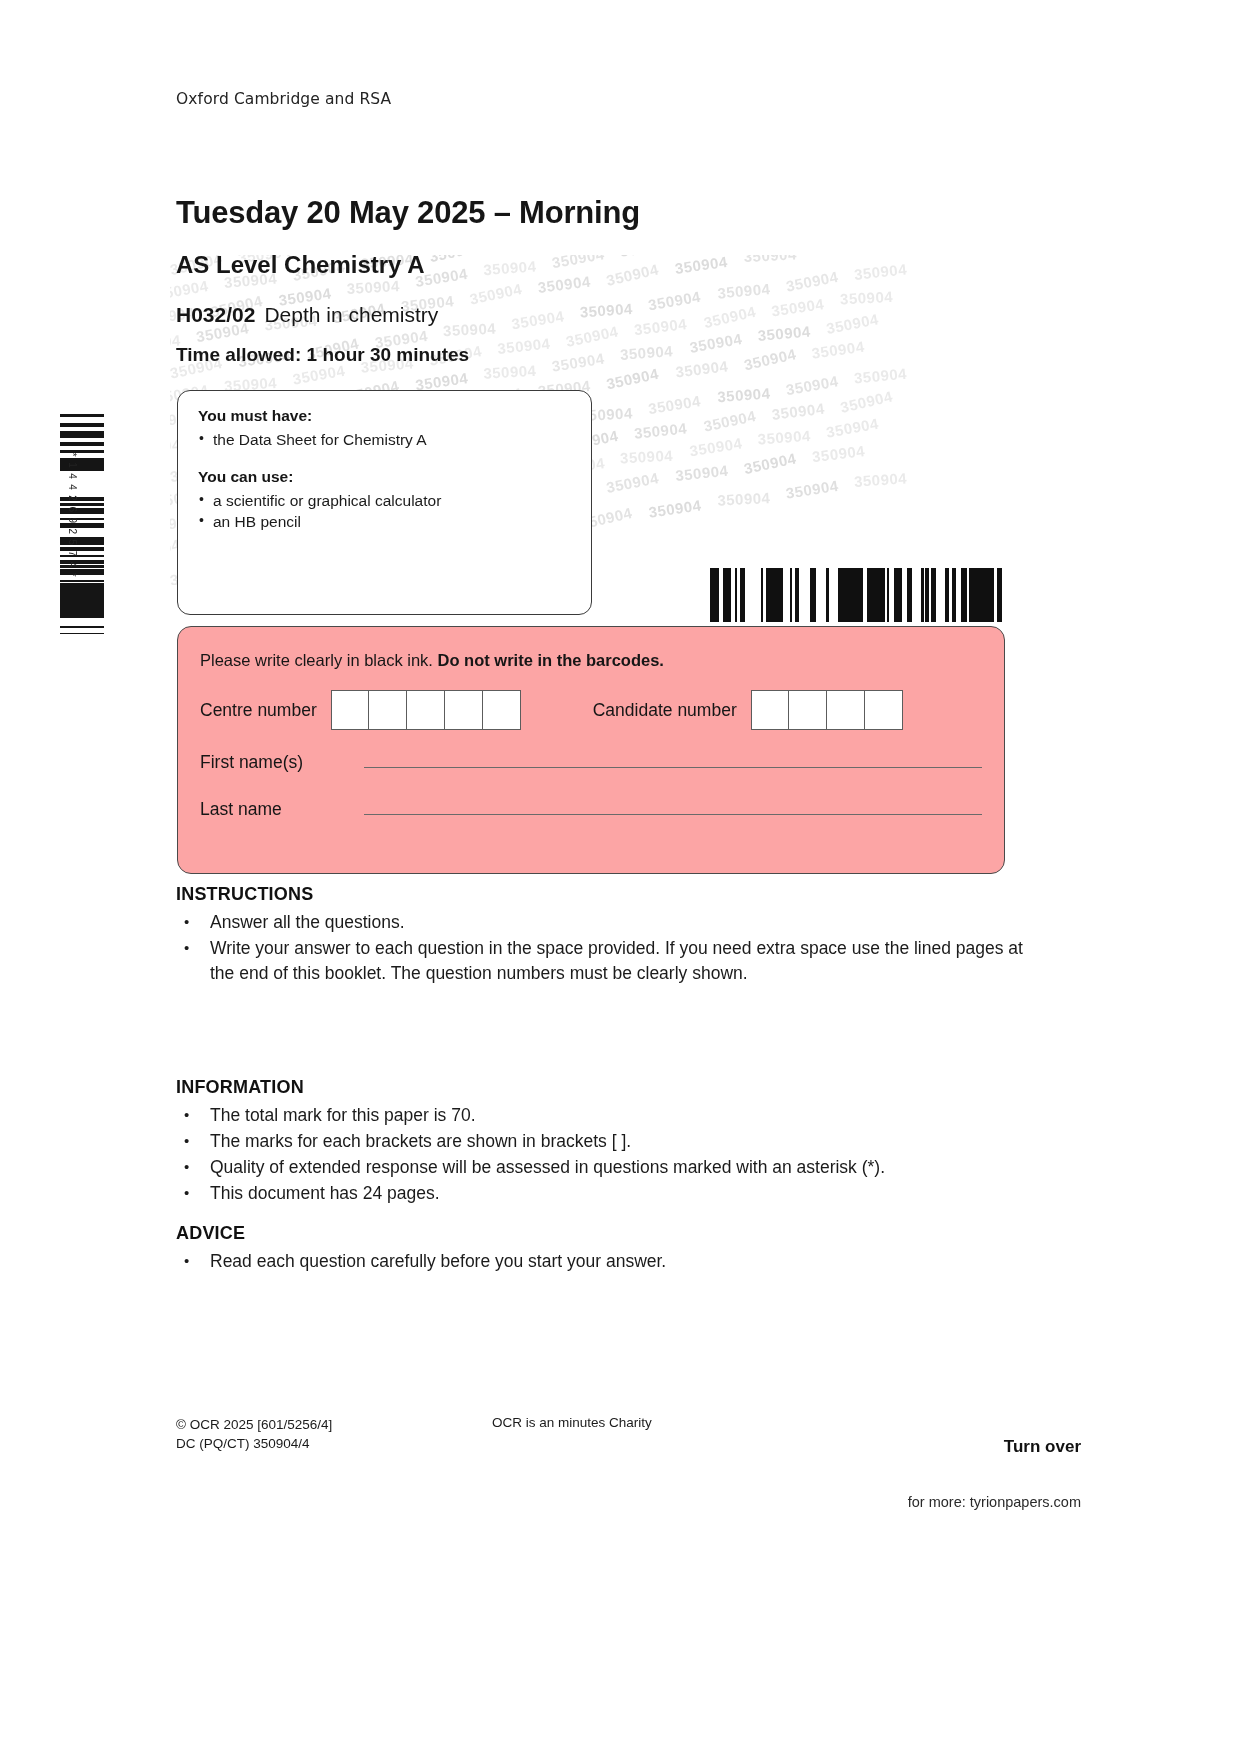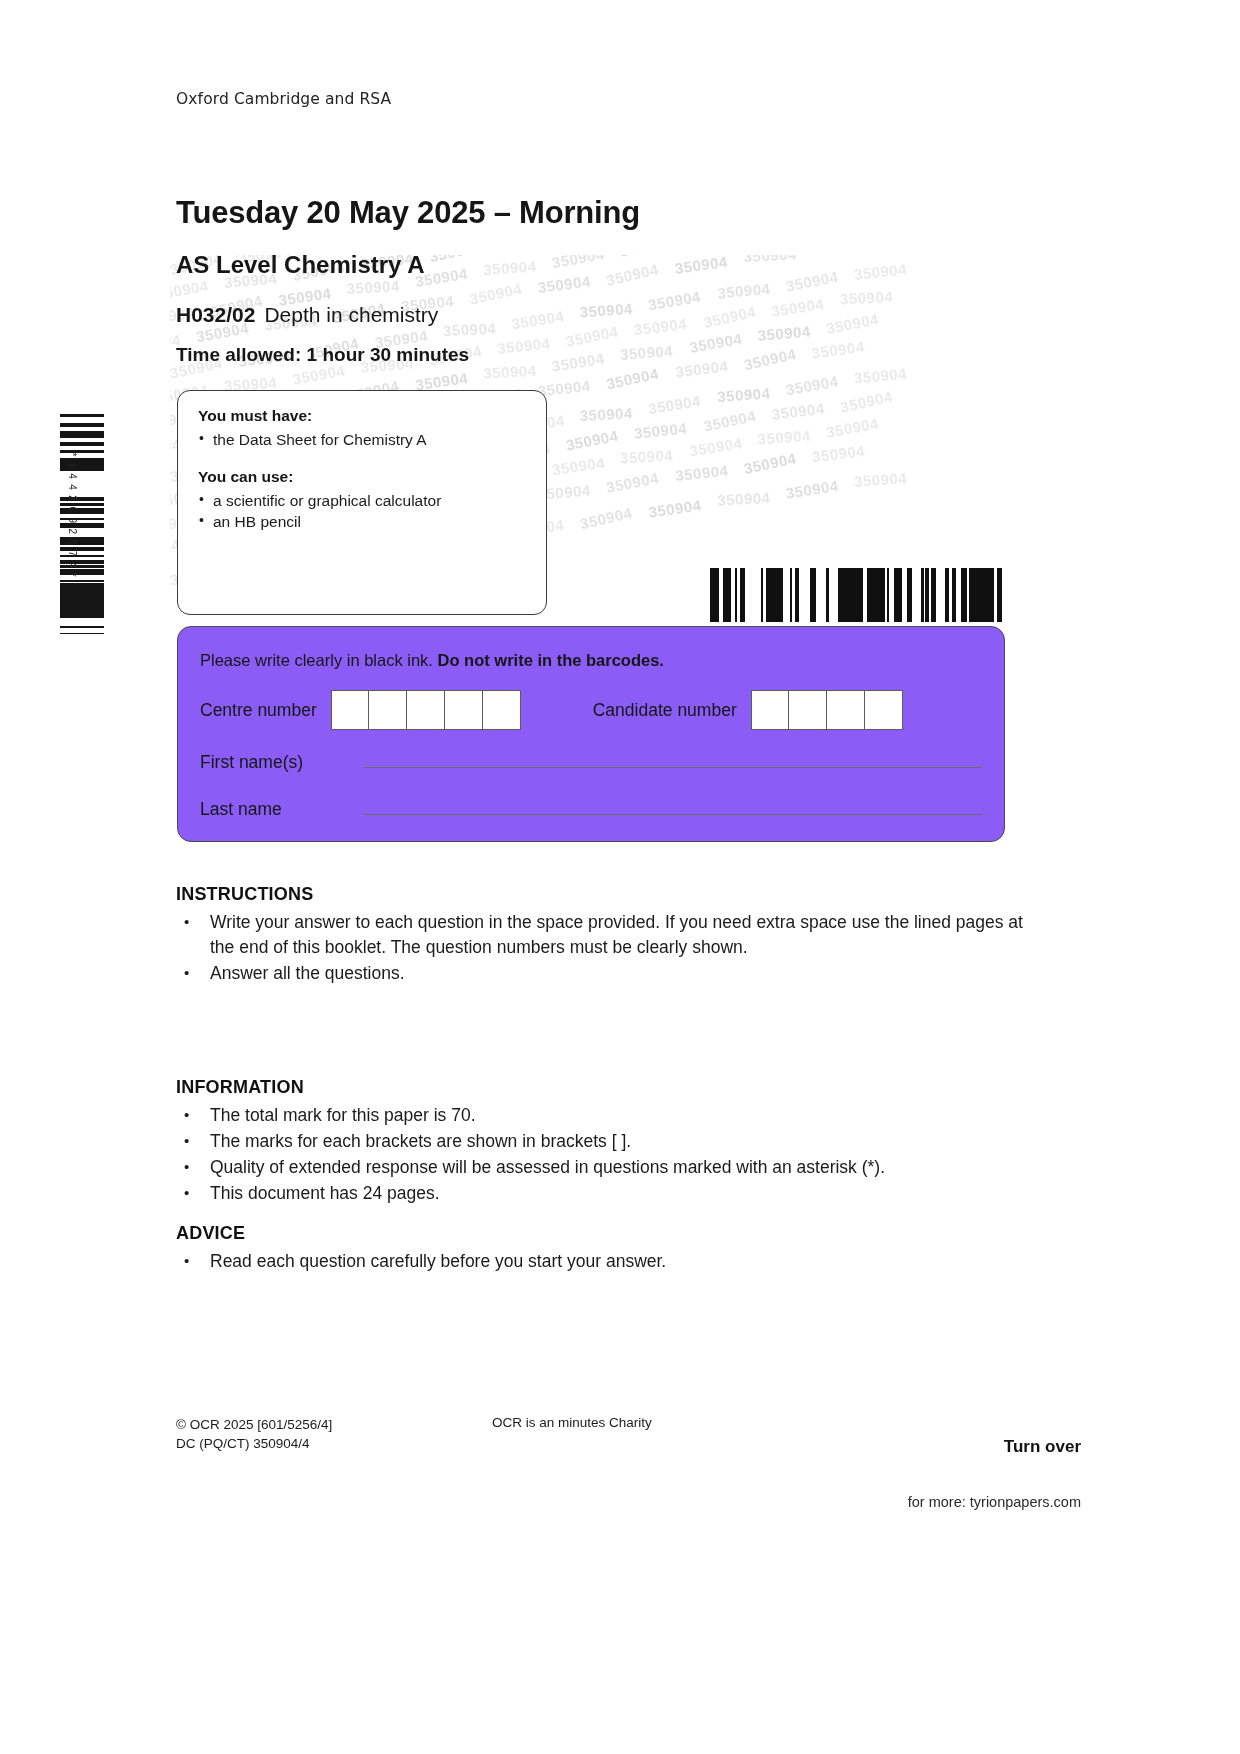--- a/index.html
+++ b/index.html
@@ -128,21 +128,21 @@
     left: 176px; top: 344px;
     font-size: 19px;
     font-weight: 700;
     color: #161616;
   }
 
   
   #must-have-box {
     position: absolute;
     left: 177px; top: 390px;
-    width: 370px; height: 225px;
+    width: 415px; height: 225px;
     border: 1.6px solid #3a3a3a;
     border-radius: 13px;
     background: #ffffff;
     padding: 16px 20px 0 20px;
   }
   #must-have-box .mh-head {
     font-size: 15.5px; font-weight: 700; color: #161616;
     margin-bottom: 4px;
   }
   #must-have-box .mh-head.second { margin-top: 18px; }
@@ -177,24 +177,24 @@
     letter-spacing: 11px;
     text-align: center;
     color: #2b2b2b;
     font-family: "Liberation Sans", sans-serif;
   }
 
   
   #candidate-box {
     position: absolute;
     left: 177px; top: 626px;
-    width: 828px; height: 216px;
+    width: 828px; height: 248px;
     border: 1.6px solid #4a4a4a;
     border-radius: 14px;
-    background: #8b5cf6;
+    background: #fca5a5;
     padding: 24px 22px 0 22px;
   }
   #candidate-box .notice {
     font-size: 16.5px;
     color: #161616;
     margin-bottom: 20px;
   }
   #candidate-box .notice b { font-weight: 700; }
 
   .num-row { display: flex; align-items: center; margin-bottom: 22px; }
@@ -518,22 +518,22 @@
 
     <div class="name-row second">
       <span class="name-label">Last name</span>
       <span class="rule"></span>
     </div>
   </div>
 
   <div class="section" id="instructions">
     <h3>INSTRUCTIONS</h3>
     <ul>
+      <li>Answer all the questions.</li>
       <li>Write your answer to each question in the space provided. If you need extra space use the lined pages at the end of this booklet. The question numbers must be clearly shown.</li>
-      <li>Answer all the questions.</li>
     </ul>
   </div>
 
   <div class="section" id="information">
     <h3>INFORMATION</h3>
     <ul>
       <li>The total mark for this paper is 70.</li>
       <li>The marks for each brackets are shown in brackets [ ].</li>
       <li>Quality of extended response will be assessed in questions marked with an asterisk (*).</li>
       <li>This document has 24 pages.</li>

